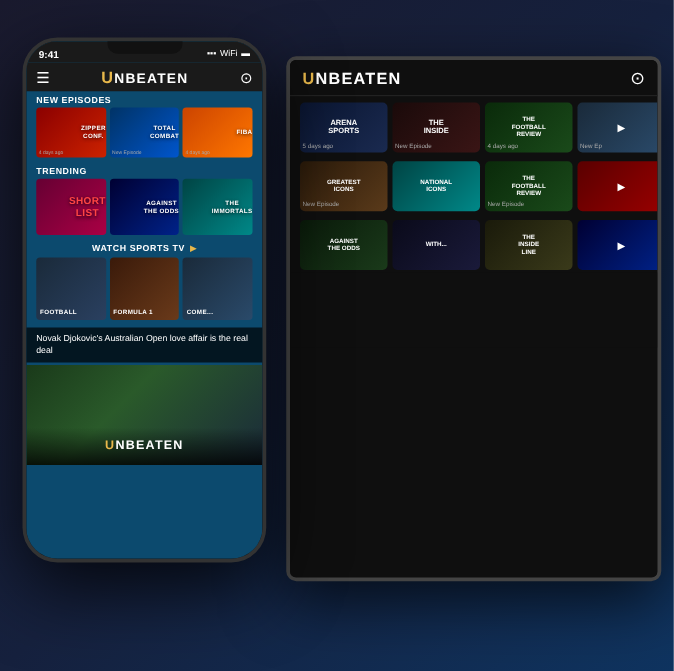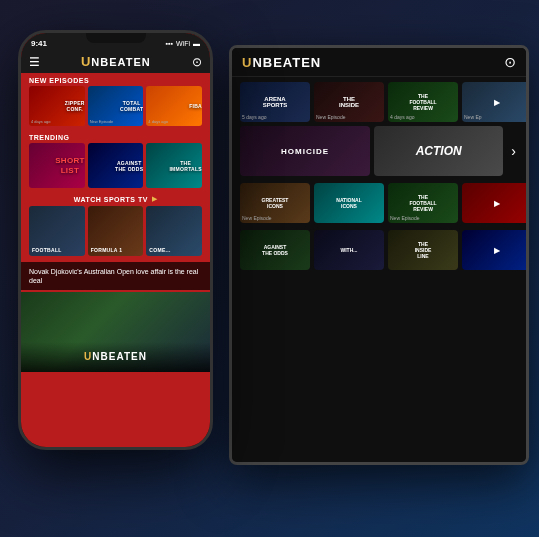--- a/index.html
+++ b/index.html
@@ -37,21 +37,21 @@
       margin: 0 auto;
       position: absolute;
       top: 0;
       left: 50%;
       transform: translateX(-50%);
       z-index: 20;
     }
     .phone-screen {
       width: 100%;
       height: 100%;
-      background: #b91c1c;
+      background: #0c4a6e;
       overflow: hidden;
     }
     .phone-statusbar {
       display: flex;
       justify-content: space-between;
       align-items: center;
       padding: 6px 10px 2px;
       background: #1a1a1a;
     }
     .phone-statusbar .time {
@@ -455,33 +455,20 @@
       </div>
       <div class="tv-thumb bg-slate">
         <div style="display:flex;align-items:center;justify-content:center;height:100%;">
           <span style="font-size:8px;color:#fff;">▶</span>
         </div>
         <span class="tv-thumb-label">New Ep</span>
       </div>
 
     </div>
 
-    <div class="tv-row" style="padding-top:2px;padding-bottom:2px;">
-      <div style="width:130px;height:50px;border-radius:4px;overflow:hidden;flex-shrink:0;position:relative;" class="bg-homicide">
-        <div style="display:flex;align-items:center;justify-content:center;height:100%;">
-          <span style="font-size:8px;color:#fff;font-weight:bold;letter-spacing:1px;">HOMICIDE</span>
-        </div>
-      </div>
-      <div style="flex:1;height:50px;border-radius:4px;overflow:hidden;position:relative;" class="bg-sport-gray">
-        <div style="display:flex;align-items:center;justify-content:center;height:100%;">
-          <span style="font-size:12px;color:#fff;font-style:italic;font-weight:bold;">ACTION</span>
-        </div>
-      </div>
-      <span class="tv-row-arrow" style="padding-left:4px;">›</span>
-    </div>
 
     <div class="tv-row">
       <div class="tv-thumb bg-icons">
         <div style="display:flex;align-items:center;justify-content:center;height:100%;">
           <span style="font-size:5px;color:#fff;font-weight:bold;text-align:center;">GREATEST<br>ICONS</span>
         </div>
         <span class="tv-thumb-label">New Episode</span>
       </div>
       <div class="tv-thumb bg-teal">
         <div style="display:flex;align-items:center;justify-content:center;height:100%;">

